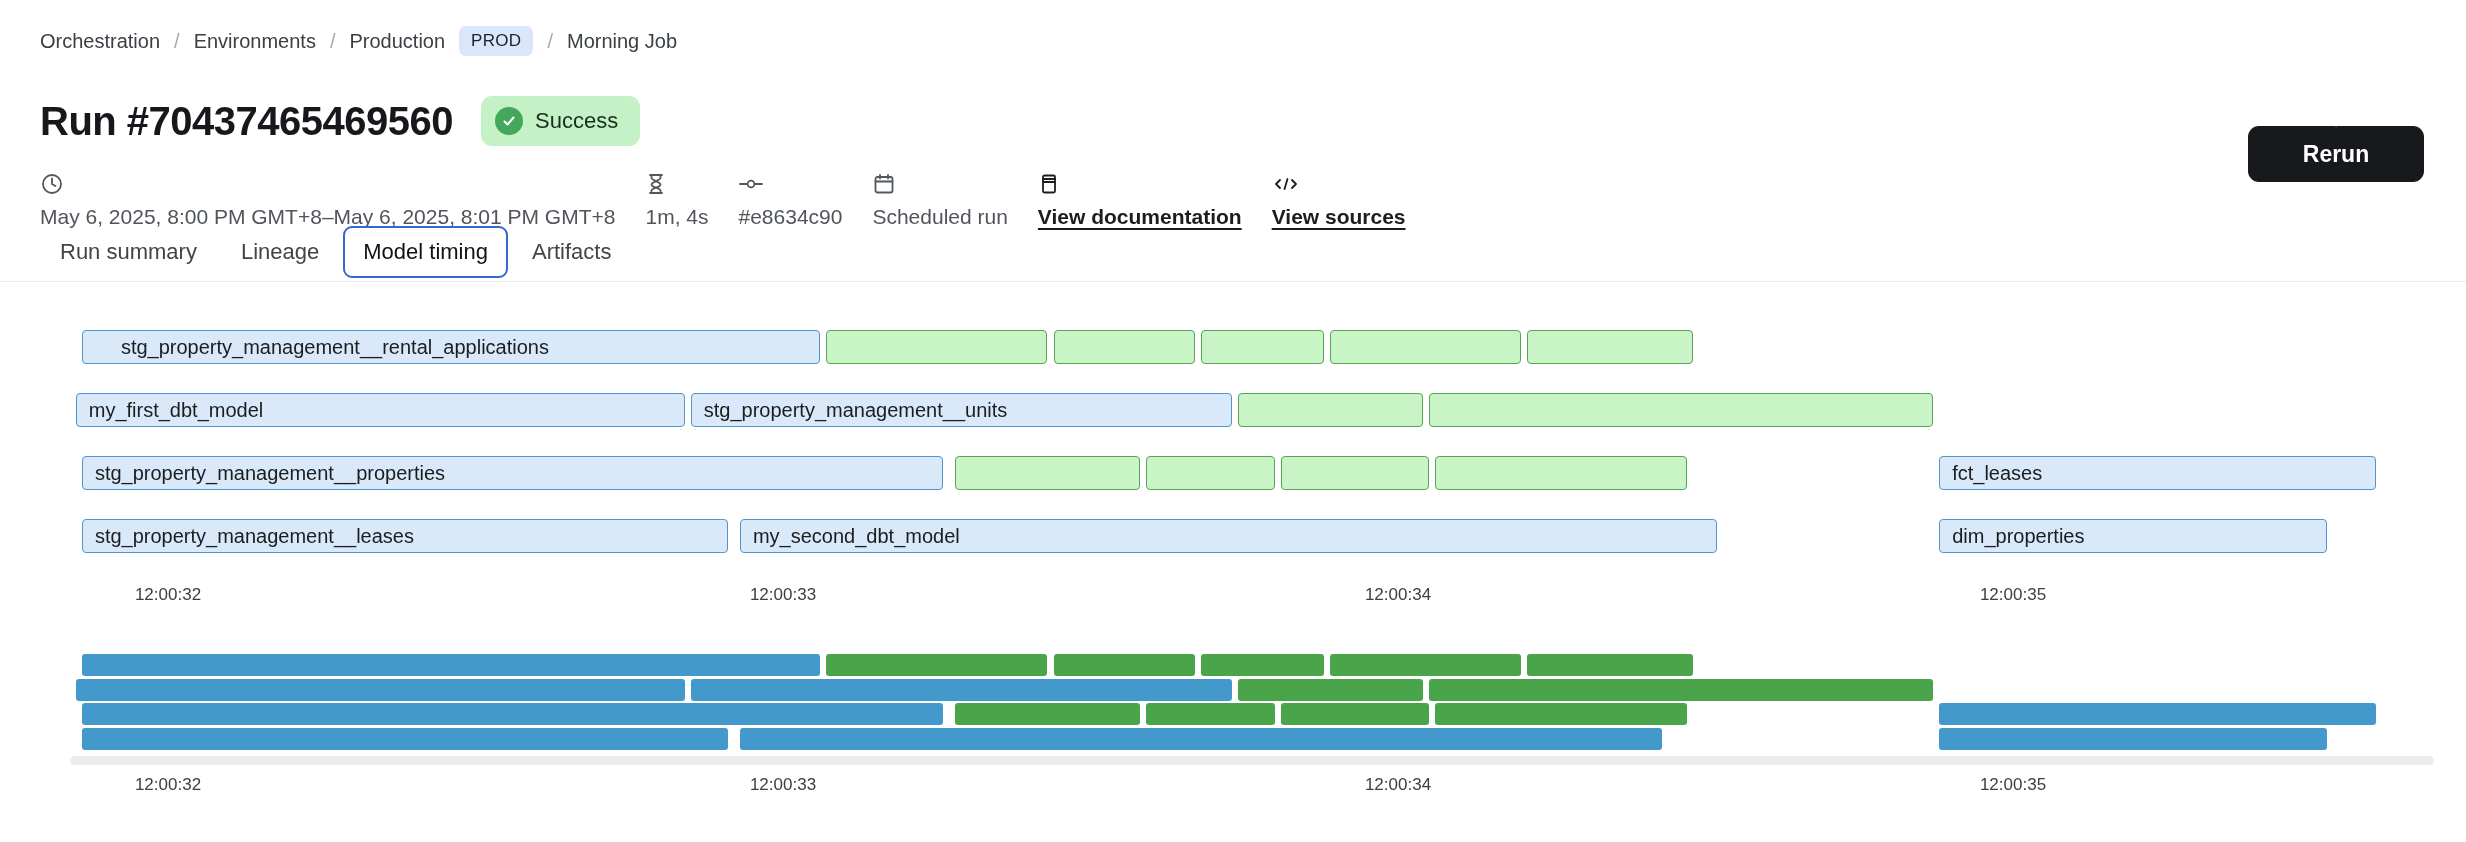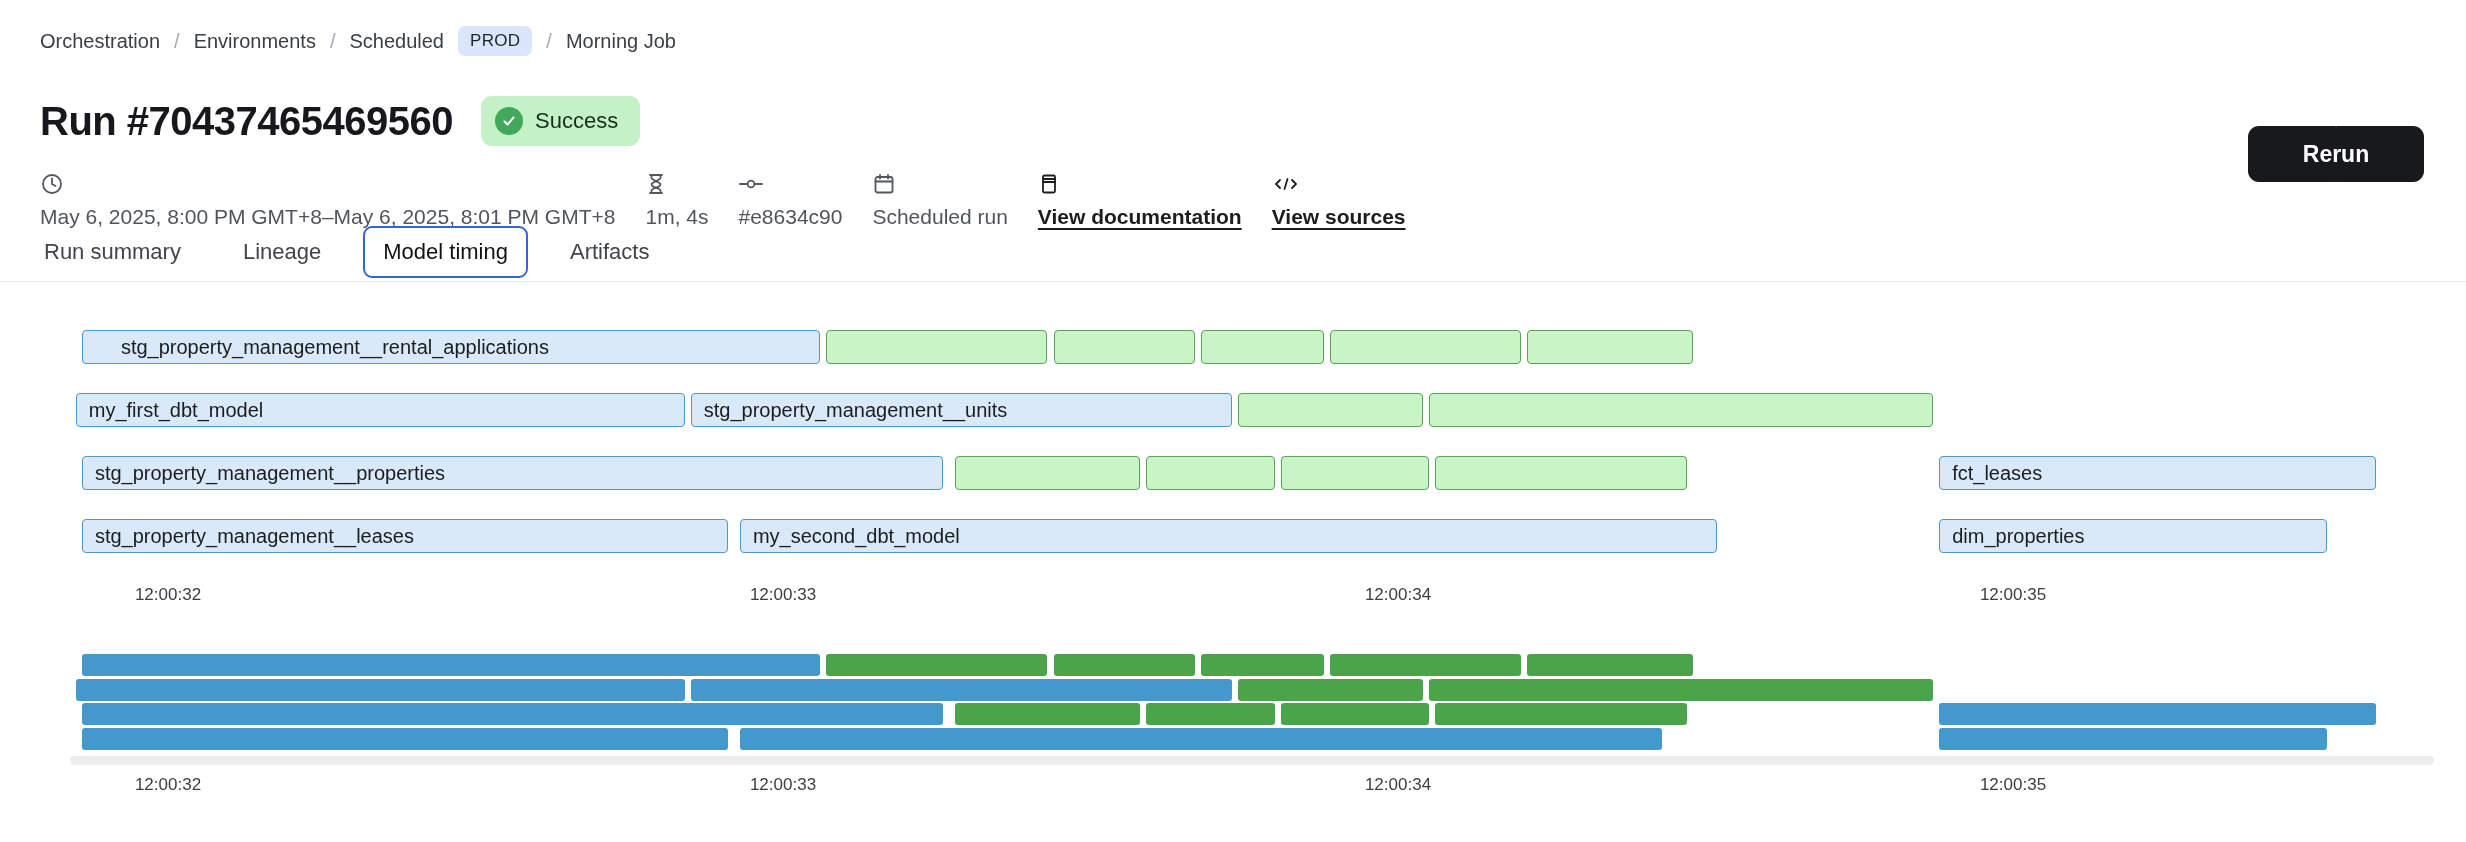--- a/index.html
+++ b/index.html
@@ -31,21 +31,21 @@
     font-family:inherit; font-size:23px; font-weight:600;flex-direction:column; }
 
   
   .meta-row { position:absolute; left:40px; top:172px; display:flex; align-items:center; gap:30px;
     font-size:21px; color:#50555b; white-space:nowrap; }
   .meta-item { display:flex; align-items:flex-start; gap:9px;flex-direction:column; }
   .meta-item svg { flex:0 0 auto; }
   .meta-link { color:#1b1d1f; font-weight:600; text-decoration:underline; text-underline-offset:4px; cursor:pointer; }
 
   
-  .tabs { position:absolute; left:24px; top:226px; display:flex; align-items:center; gap:22px; }
+  .tabs { position:absolute; left:40px; top:226px; display:flex; align-items:center; gap:4px; }
   .tab { font-size:22px; color:#404549; padding:11px 18px; border:2.5px solid transparent;
     border-radius:9px; cursor:pointer; background:none; font-family:inherit; }
   .tab.active { color:#101214; border-color:#3566d6; font-weight:500; }
   .tabs-divider { position:absolute; left:0; top:281px; width:2466px; height:1px; background:#e8eaec; }
 
   
   .chart-area { position:absolute; left:0; top:282px; width:2466px; height:560px; }
   .gbar { position:absolute; height:34px; border-radius:4px; border:1.5px solid transparent;
     font-size:20px; color:#1b1d1f; display:flex; align-items:center; padding:0 12px;
     white-space:nowrap; overflow:hidden; cursor:pointer; }
@@ -61,21 +61,21 @@
 </head>
 <body>
 
 <div class="page">
 
   <nav class="breadcrumb">
     <a>Orchestration</a>
     <span class="crumb-sep">/</span>
     <a>Environments</a>
     <span class="crumb-sep">/</span>
-    <a>Scheduled</a>
+    <a>Production</a>
     <span class="env-pill">PROD</span>
     <span class="crumb-sep">/</span>
     <a>Morning Job</a>
   </nav>
 
   <div class="title-row">
     <h1 class="run-title">Run #70437465469560</h1>
     <div class="status-badge">
       <span class="dot">
         <svg viewBox="0 0 16 16">

